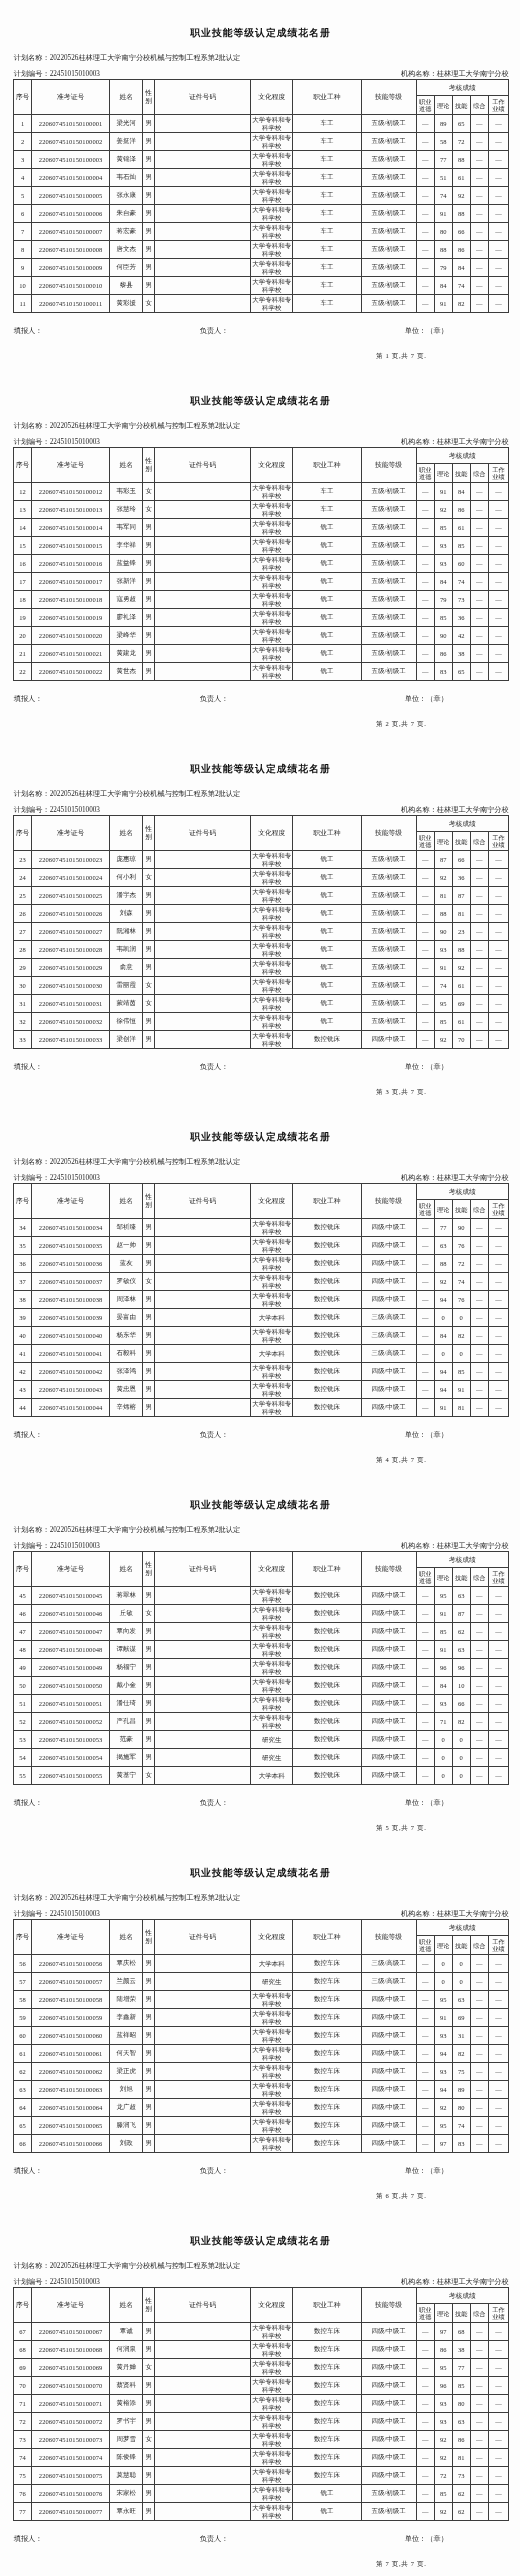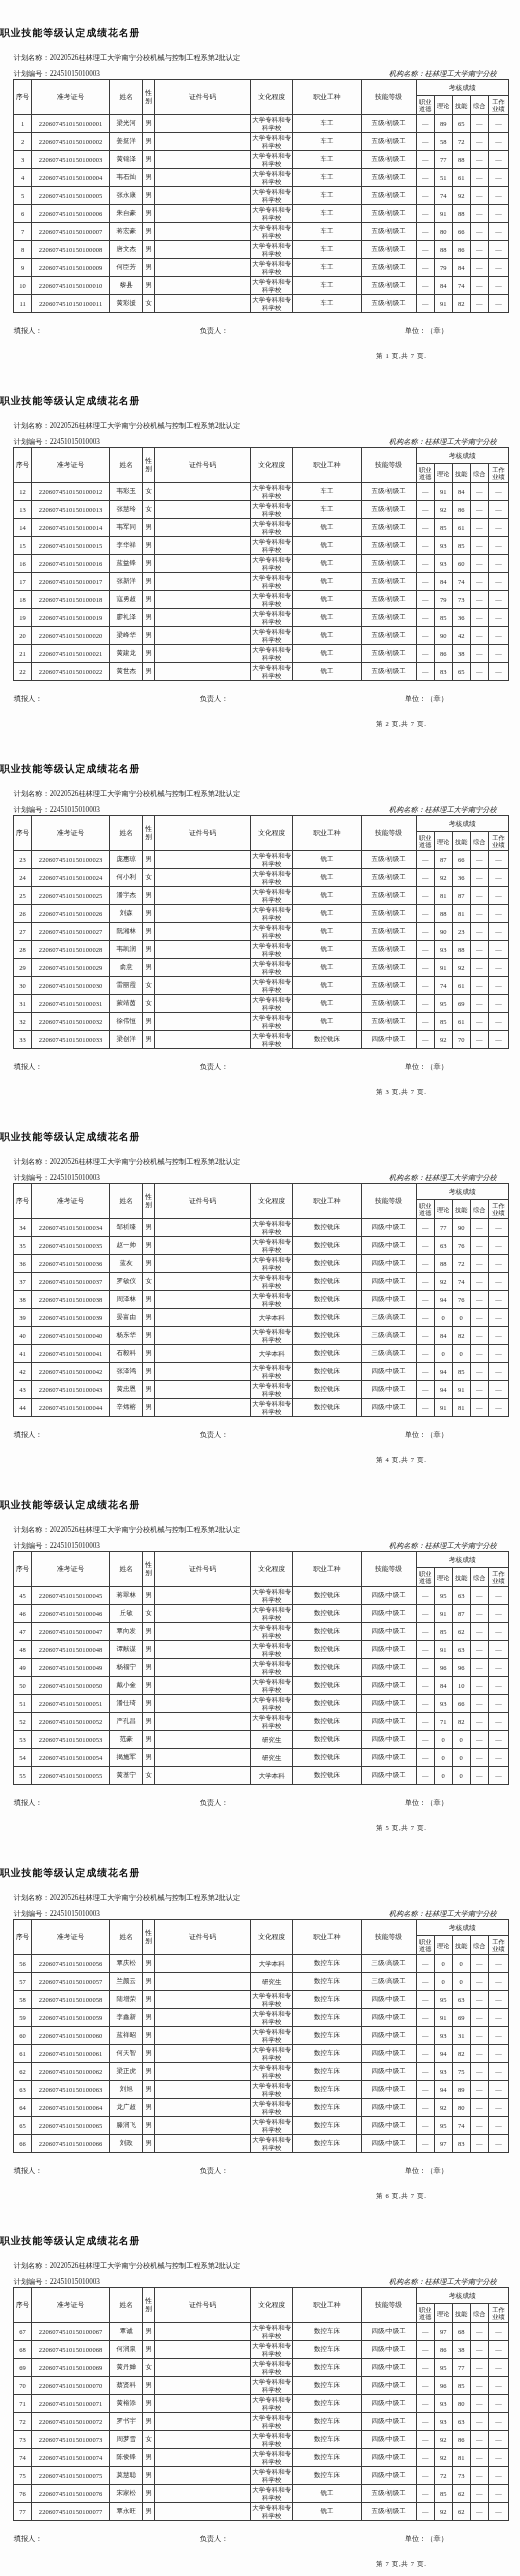--- a/index.html
+++ b/index.html
@@ -1,24 +1,24 @@
 <!DOCTYPE html>
 <html style="font-size:10.4px"><head>
 <meta charset="utf-8">
 <style>
   html,body{margin:0;padding:0;background:#ffffff;}
   body{width:521px;font-family:"Liberation Serif","DejaVu Serif",serif;color:#1e1e1e;}
   .page{position:relative;width:521px;height:368px;background:#fdfdfd;overflow:hidden;}
   .page:last-child{height:369px;}
-  .sheet-title{position:absolute;top:27px;left:0;width:100%;text-align:left;
+  .sheet-title{position:absolute;top:27px;left:0;width:100%;text-align:center;
     font-size:9.8px;font-weight:bold;letter-spacing:1px;color:#111;}
   .plan-line{position:absolute;top:53px;left:13.7px;font-size:7.2px;white-space:nowrap;}
   .meta-line{position:absolute;top:69px;left:13.7px;width:495px;font-size:7.2px;}
   .meta-left{position:absolute;left:0;top:0;white-space:nowrap;}
-  .meta-right{position:absolute;right:12px;top:0;white-space:nowrap;font-style:italic;}
+  .meta-right{position:absolute;right:0;top:0;white-space:nowrap;}
   table.roster{position:absolute;top:79px;left:13px;width:496px;border-collapse:collapse;
     table-layout:fixed;}
   table.roster th,table.roster td{border:0.7px solid #3c3c3c;text-align:center;
     vertical-align:middle;padding:0;font-weight:normal;overflow:hidden;}
   table.roster thead tr:first-child{height:16.3px;}
   table.roster thead tr:last-child{height:19px;}
   table.roster th{font-size:6.8px;line-height:1.15;}
   table.roster th.sub{font-size:6.2px;padding:0 1.3px;}
   table.roster tbody tr{height:18px;}
   table.roster tbody td{font-size:6.5px;color:#2a2a2a;}

